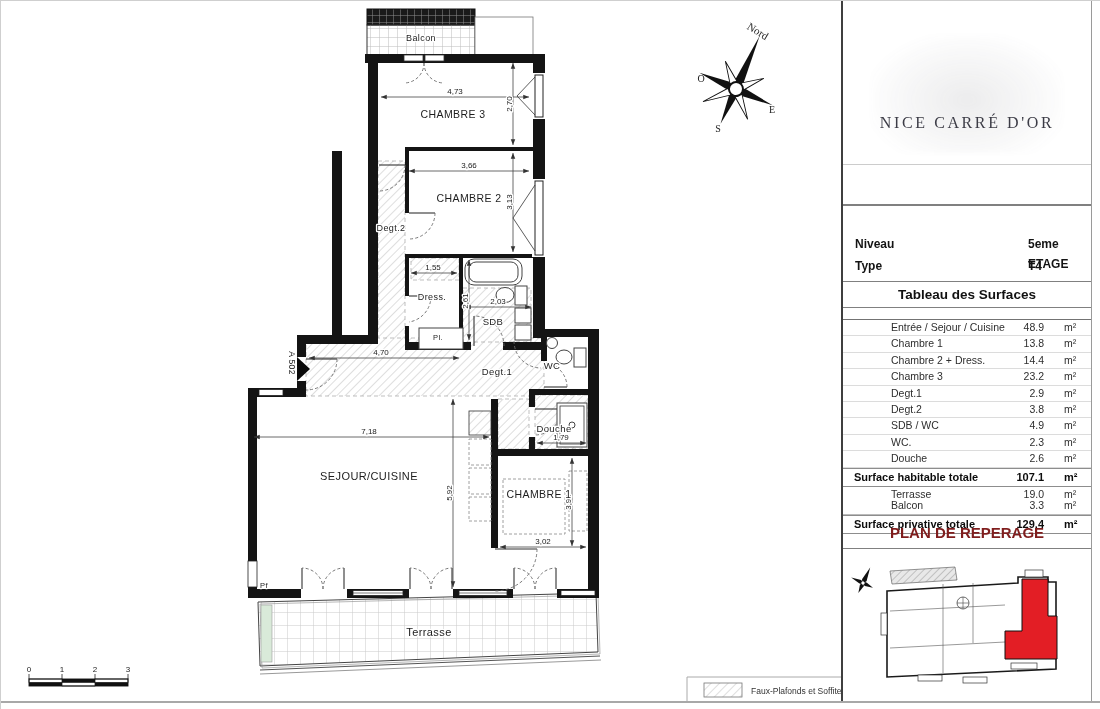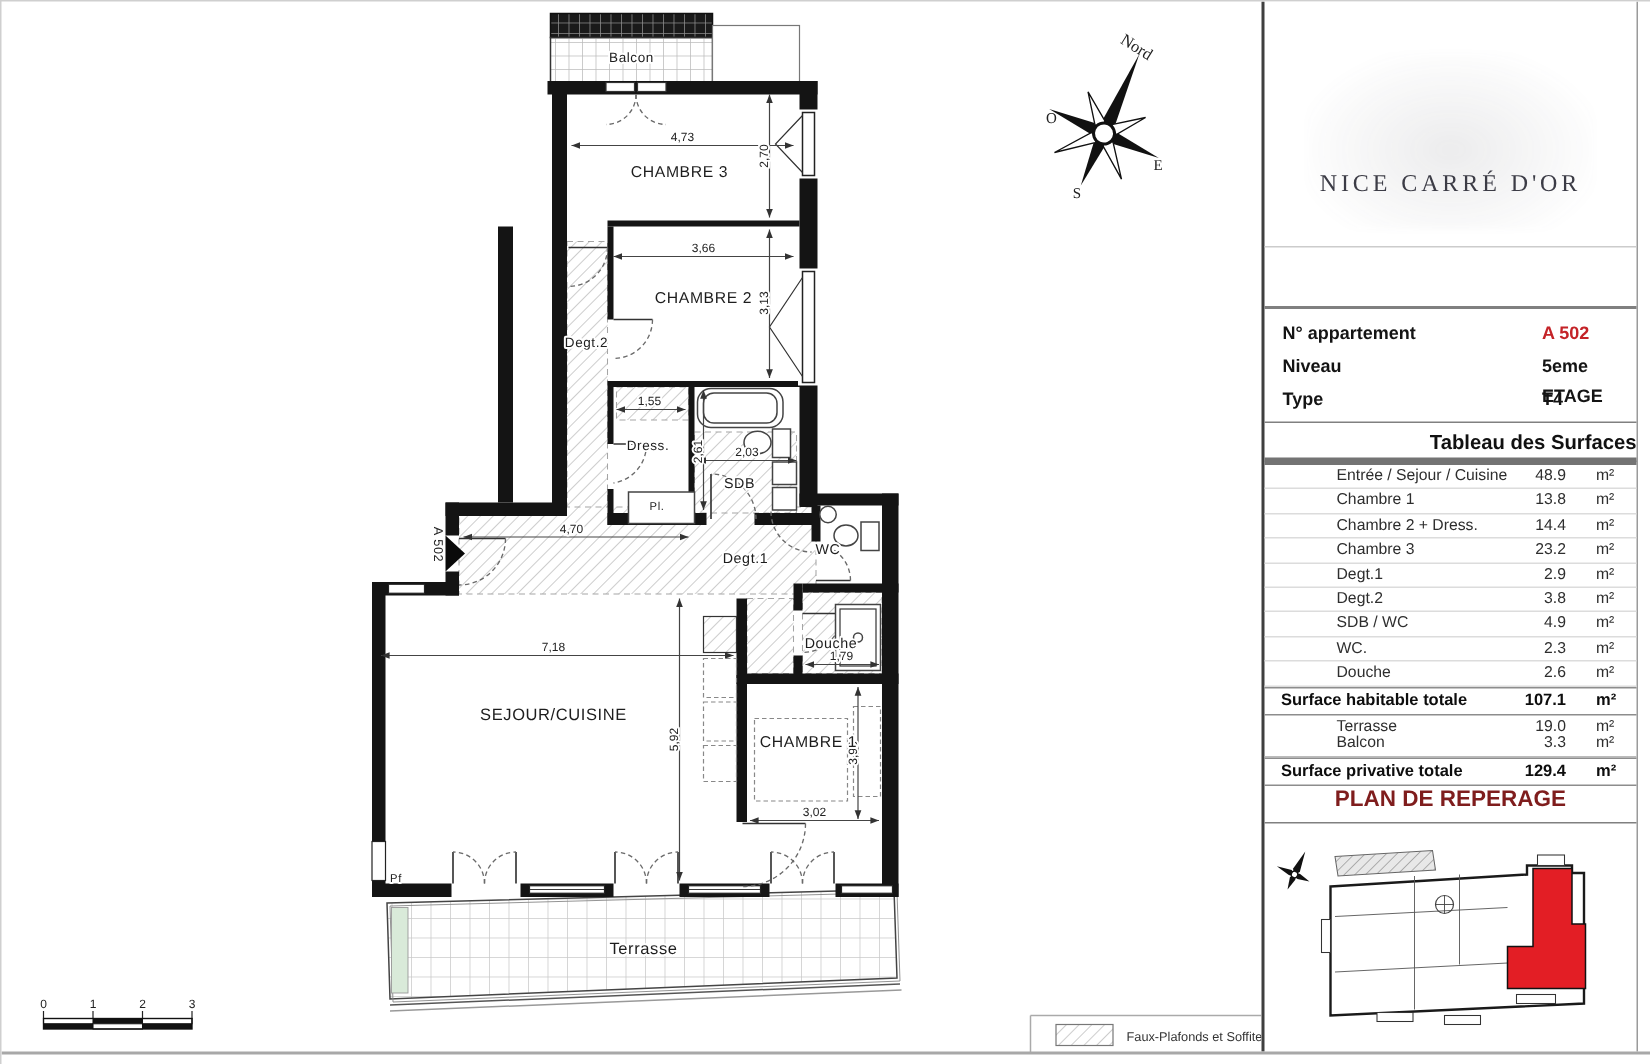--- a/index.html
+++ b/index.html
@@ -13,22 +13,22 @@
          background:radial-gradient(ellipse at 50% 55%, rgba(70,70,80,.10), rgba(70,70,80,.03) 55%, transparent 78%);
          filter:blur(2px);}
   .brand{position:absolute;top:113px;left:0;width:100%;text-align:center;
          font-family:"Liberation Serif",serif;font-size:16px;letter-spacing:2.6px;color:#3c3c46;}
   .hline{position:absolute;left:0;width:100%;height:1px;background:#808080;}
   .hline.light{background:#cccccc;}
   .inforow{position:absolute;left:0;width:100%;height:20px;font-size:12px;font-weight:bold;color:#141414;line-height:20px;}
   .inforow .il{position:absolute;left:12px;}
   .inforow .iv{position:absolute;left:185px;}
   .red{color:#c42328;}
-  .tbl-head{position:absolute;left:0;width:100%;text-align:right;font-size:13.5px;font-weight:bold;color:#111;}
-  .surfaces{position:absolute;left:0;top:304px;width:100%;border-top:5px solid #737373;}
+  .tbl-head{position:absolute;left:0;width:100%;text-align:center;font-size:13.5px;font-weight:bold;color:#111;}
+  .surfaces{position:absolute;left:0;top:318px;width:100%;border-top:1px solid #737373;}
   .srow{position:relative;height:15.4px;border-bottom:1px solid #dcdcdc;font-size:10.5px;line-height:15.4px;color:#2e2e2e;}
   .srow .sl{position:absolute;left:48px;}
   .srow .sv{position:absolute;right:47px;text-align:right;}
   .srow .su{position:absolute;left:221px;}
   .srow.total{height:17px;line-height:17px;font-size:11px;font-weight:bold;color:#0d0d0d;
               border-top:1px solid #8d8d8d;border-bottom:1px solid #8d8d8d;padding-left:20px;}
   .srow.total .sl{left:11px;}
   .srow.annex{height:11px;line-height:11px;border-bottom:none;}
   .annex-block{border-bottom:1px solid #bbb;padding:2px 0 3px 0;}
   .rep-head{position:absolute;left:0;top:523px;width:100%;text-align:center;font-size:15px;font-weight:bold;color:#7f1d1d;}
@@ -308,24 +308,20 @@
     </g>
   </svg>
 
   
   <div class="panel">
     <div class="logo-wash"></div>
     <div class="brand">NICE CARRÉ D'OR</div>
     <div class="hline light" style="top:163px;"></div>
     <div class="hline" style="top:203px;height:2px;"></div>
 
-    <div class="inforow" style="top:211px;">
-      <span class="il">N° appartement</span>
-      <span class="iv red">A 502</span>
-    </div>
     <div class="inforow" style="top:233px;">
       <span class="il">Niveau</span>
       <span class="iv">5eme ETAGE</span>
     </div>
     <div class="inforow" style="top:255px;">
       <span class="il">Type</span>
       <span class="iv">T4</span>
     </div>
 
     <div class="hline" style="top:280px;"></div>

